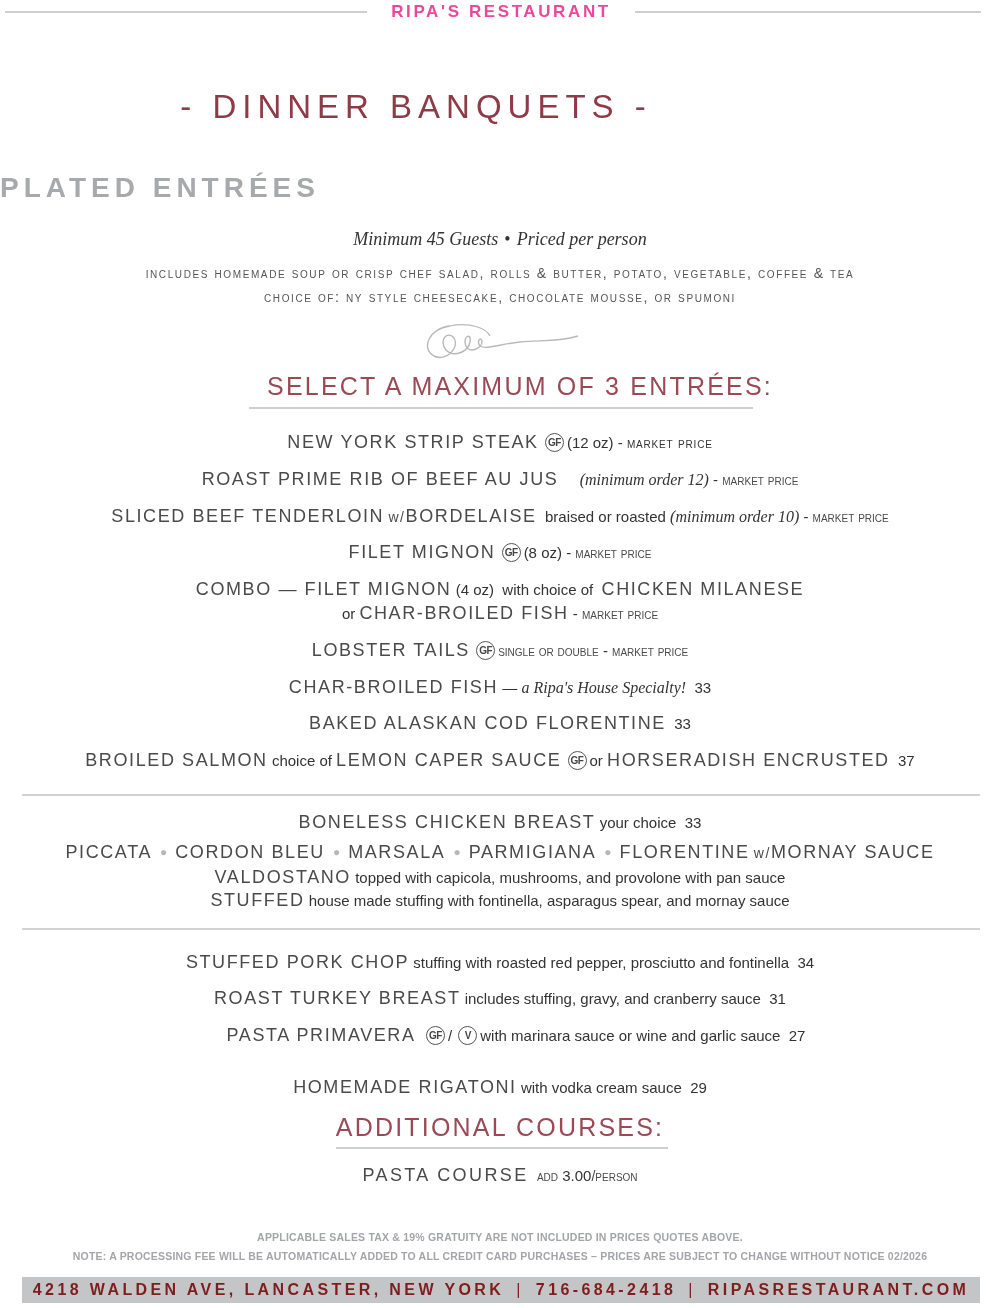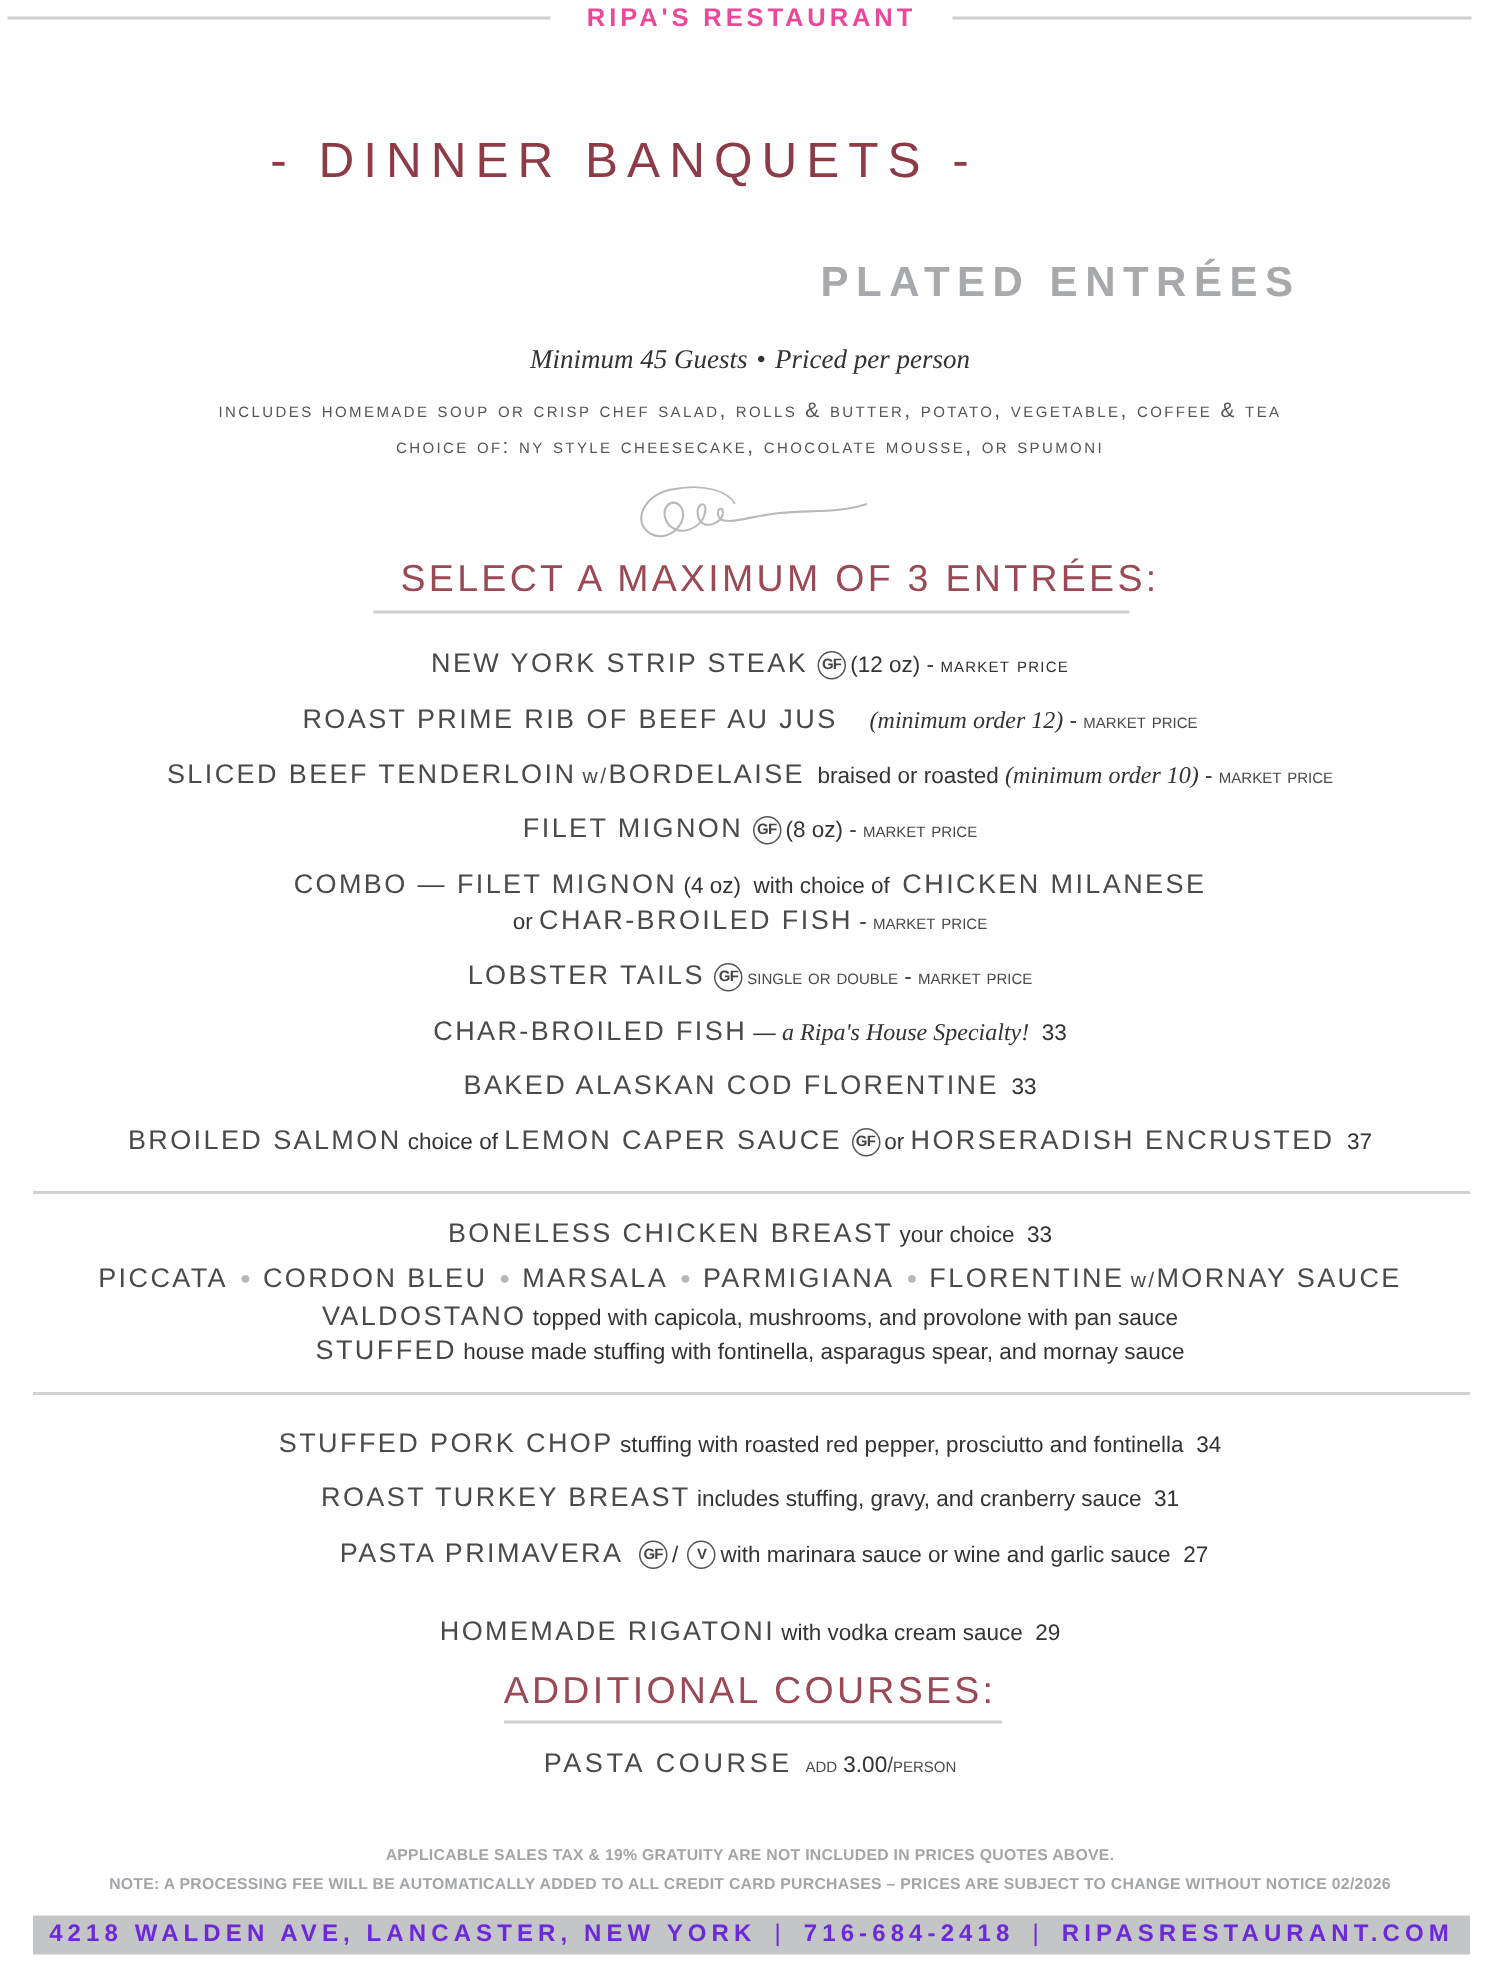--- a/index.html
+++ b/index.html
@@ -13,21 +13,21 @@
     .topbar .rule.r { left: 635px; width: 346px; }
     .topbar .brand {
       position: absolute; top: 2px; left: 367px; width: 268px; text-align: center;
       color: #ec4899; font-weight: bold; font-size: 17px; letter-spacing: 2.6px;
     }
     .title {
       position: absolute; top: 88px; left: 0; width: 832px; text-align: center;
       color: #8e3b48; font-size: 33px; letter-spacing: 6px; font-weight: normal;
     }
     .subtitle {
-      position: absolute; top: 172px; left: 0; width: 867px; text-align: right;
+      position: absolute; top: 172px; left: 0; width: 867px; text-align: left;
       color: #a7a9ac; font-size: 28px; font-weight: bold; letter-spacing: 5px;
     }
     .minline {
       position: absolute; top: 229px; left: 0; width: 1000px; text-align: center;
       font-family: "Liberation Serif", serif; font-style: italic; font-size: 18px; color: #333;
     }
     .minline .dot { font-style: normal; margin: 0 6px; }
     .includes {
       position: absolute; left: 0; width: 1000px; text-align: center;
       font-size: 14px; letter-spacing: 1.6px; color: #555; font-variant: small-caps;
@@ -63,21 +63,21 @@
     .bullet { color: #b7b7b7; margin: 0 8px; font-size: 12px; vertical-align: 2px; }
 
     .fine {
       position: absolute; left: 0; width: 1000px; text-align: center;
       color: #a3a5a8; font-size: 10.5px; letter-spacing: 0.2px; font-weight: bold;
     }
     .f1 { top: 1231px; }
     .f2 { top: 1250px; }
     .footer {
       position: absolute; top: 1277px; left: 22px; width: 958px; height: 26px;
-      background: #c4c5c7; color: #6d28d9; text-align: center; line-height: 26px;
+      background: #c4c5c7; color: #7f1d1d; text-align: center; line-height: 26px;
       font-size: 16px; letter-spacing: 3.4px; font-weight: bold;
     }
     .footer .pipe { margin: 0 12px; font-weight: normal; }
   </style>
 </head>
 <body>
 
 <div class="topbar">
   <div class="rule l"></div>
   <div class="brand">RIPA'S RESTAURANT</div>

